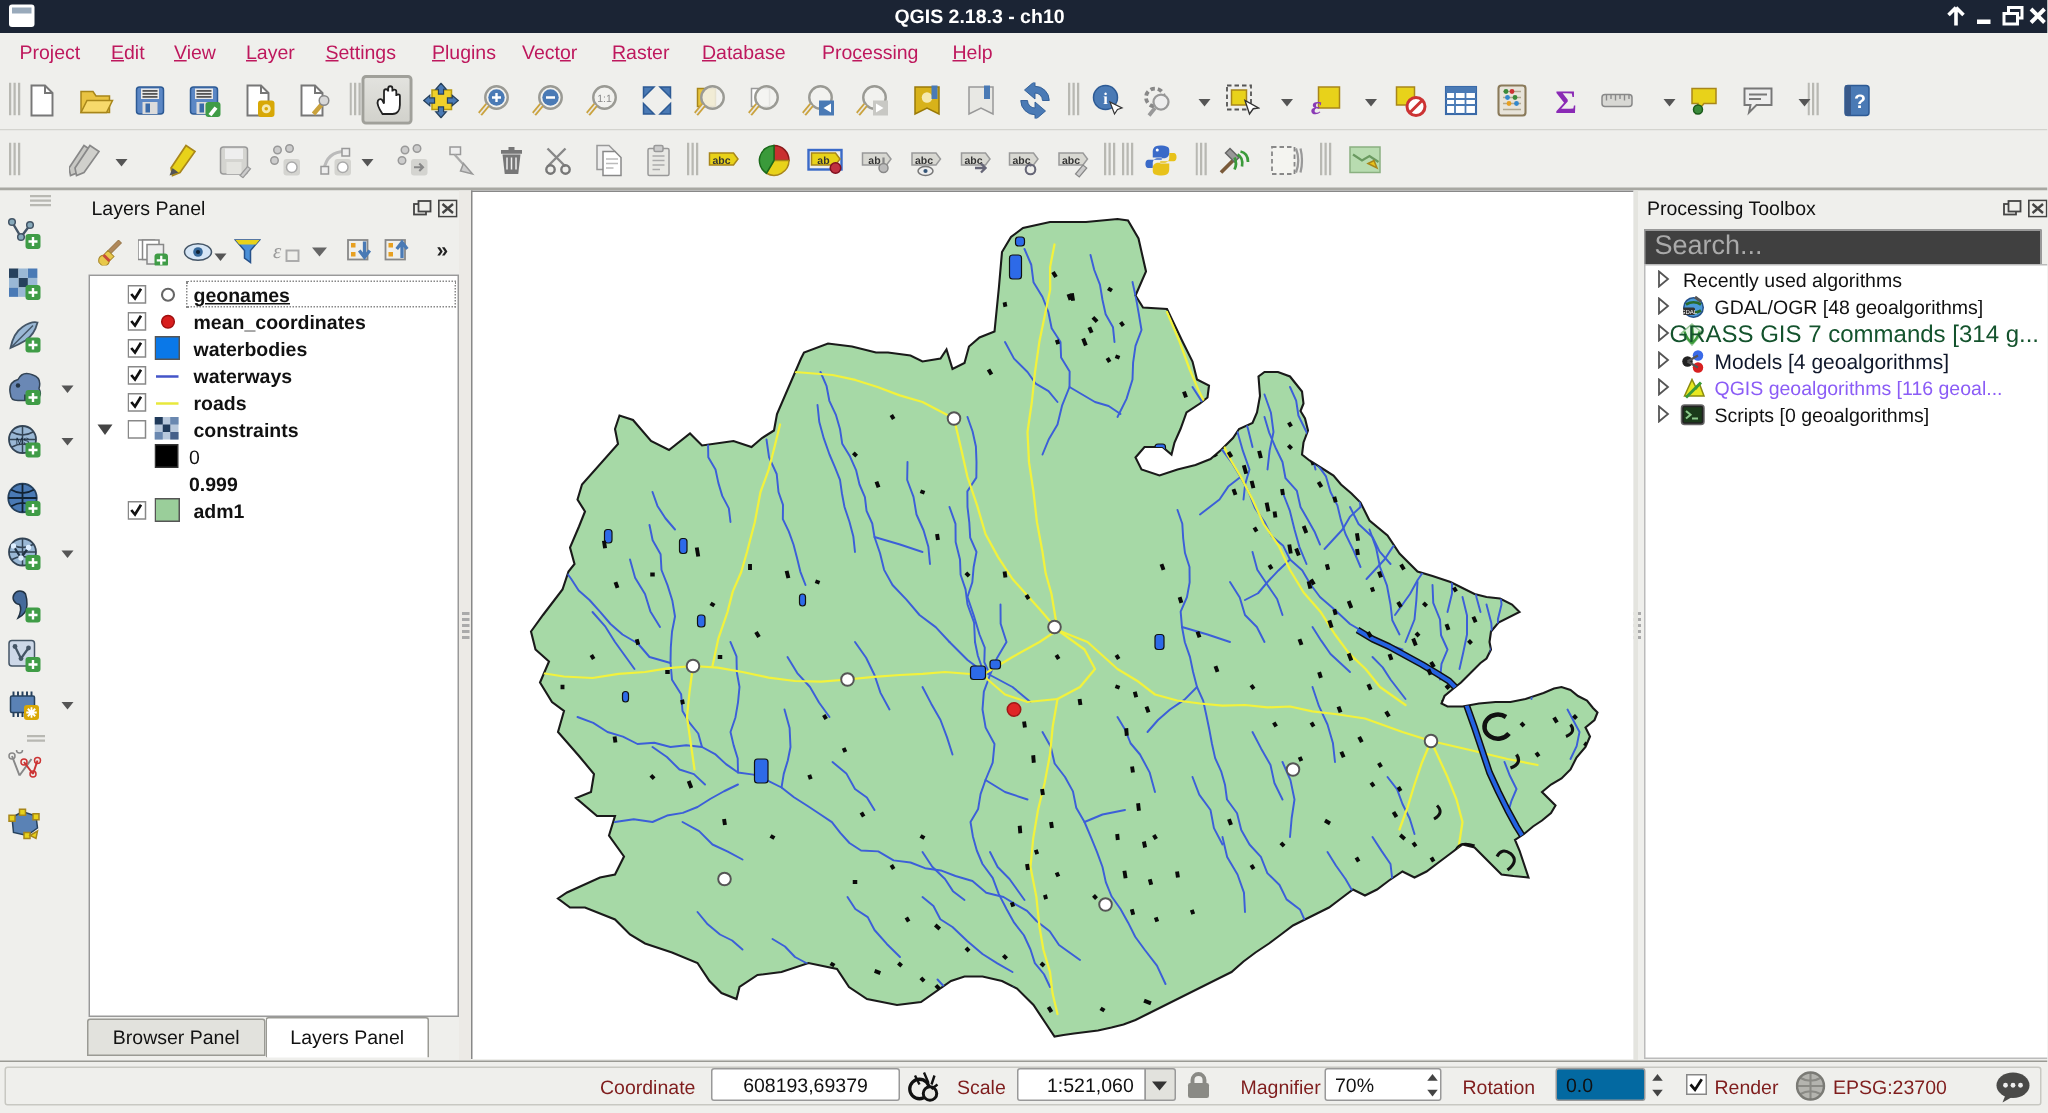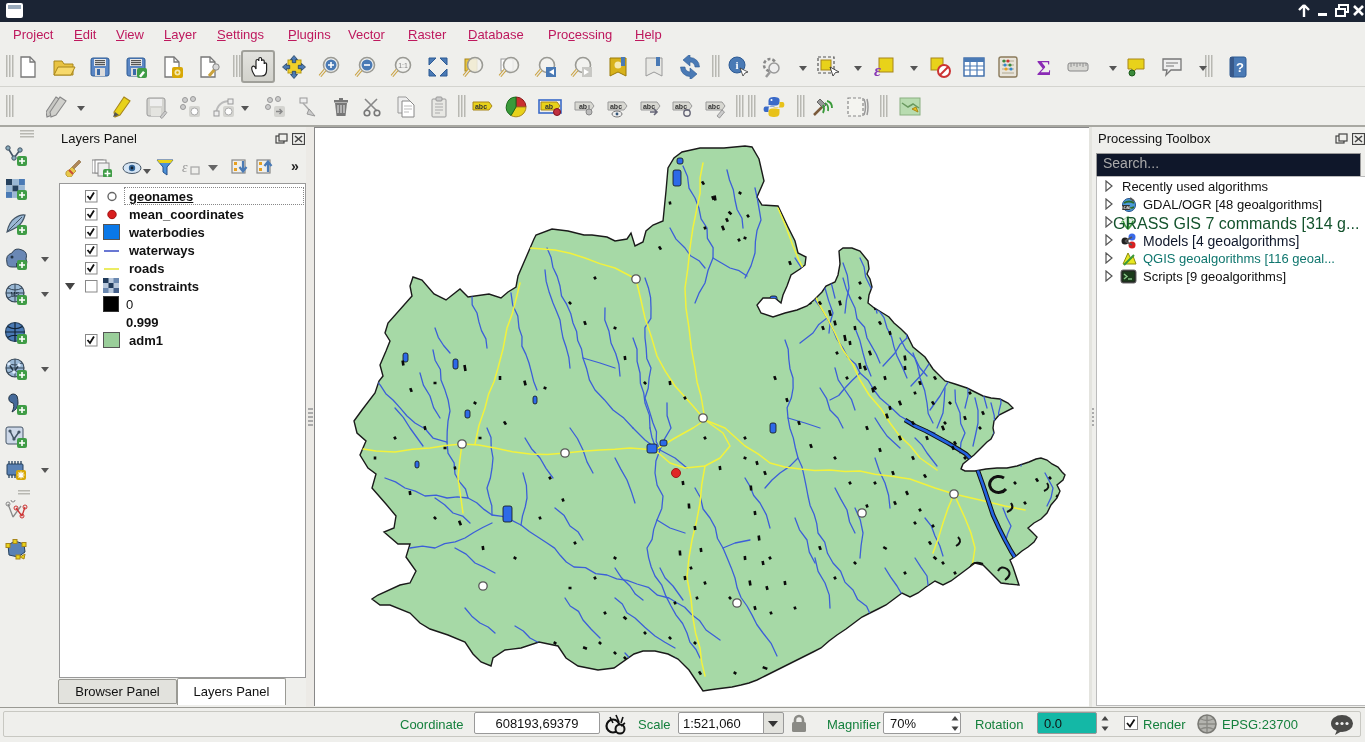--- a/index.html
+++ b/index.html
@@ -1,24 +1,25 @@
 <!DOCTYPE html>
 <html><head><meta charset="utf-8"><style>
 * { margin:0; padding:0; box-sizing:border-box; }
 body { width:1365px; height:742px; font-family:"Liberation Sans",sans-serif; background:#efefec; overflow:hidden; position:relative; }
 .lyr { position:absolute; font-size:13px; font-weight:bold; color:#111; }
-.st { position:absolute; font-size:13px; color:#15803d; }
+.st { position:absolute; font-size:13px; color:#7f1d1d; }
 u { text-decoration:underline; }
 </style></head>
 <body>
 
 <div style="position:absolute;left:0;top:0;width:1365px;height:22px;background:#1b2434">
  <div style="position:absolute;left:6px;top:3px;width:17px;height:15px;background:#fff;border-radius:2px">
       <div style="position:absolute;left:2px;top:2px;right:2px;height:4px;background:#9ab"></div>
     </div>
+ <div style="position:absolute;left:0;width:1306px;top:3px;text-align:center;font-size:13px;font-weight:bold;color:#fff">QGIS 2.18.3 - ch10</div>
  <svg style="position:absolute;left:1295px;top:3px" width="18" height="16" viewBox="0 0 18 16">
       <path d="M9,2 v12 M9,2 l-5,5 M9,2 l5,5" stroke="#fff" stroke-width="2.4" fill="none"></path>
     </svg>
  <svg style="position:absolute;left:1316px;top:3px" width="16" height="16" viewBox="0 0 16 16">
       <rect x="2" y="10" width="9" height="3" fill="#fff"></rect>
     </svg>
  <svg style="position:absolute;left:1334px;top:3px" width="16" height="16" viewBox="0 0 16 16">
       <rect x="5" y="2" width="9" height="7" fill="none" stroke="#fff" stroke-width="2"></rect>
       <rect x="2" y="6" width="9" height="7" fill="#1b2434" stroke="#fff" stroke-width="2"></rect>
     </svg>
@@ -998,21 +999,21 @@
 <div style="position:absolute;left:1089px;top:127px;width:3px;height:580px;background:#e4e4df"></div>
 <div style="position:absolute;left:1098px;top:131px;font-size:13px;color:#111">Processing Toolbox</div>
 <svg style="position:absolute;left:1335px;top:133px" width="13" height="12" viewBox="0 0 13 12">
     <rect x="1" y="3" width="8" height="7" fill="none" stroke="#444" stroke-width="1.2"></rect>
     <rect x="4" y="1" width="8" height="7" fill="#efefec" stroke="#444" stroke-width="1.2"></rect>
   </svg>
 <svg style="position:absolute;left:1352px;top:133px" width="13" height="12" viewBox="0 0 13 12">
     <rect x="0.5" y="0.5" width="12" height="11" fill="none" stroke="#444" stroke-width="1.2"></rect>
     <path d="M3,3 l7,6 M10,3 l-7,6" stroke="#444" stroke-width="1.6"></path>
   </svg>
-<div style="position:absolute;left:1096px;top:153px;width:265px;height:27px;background:#0f172a;border:1px solid #999;font-size:14px;color:#aaa;line-height:19px;padding-left:6px">Search...</div>
+<div style="position:absolute;left:1096px;top:153px;width:265px;height:27px;background:#404040;border:1px solid #999;font-size:18px;color:#aaa;line-height:19px;padding-left:6px">Search...</div>
 <div style="position:absolute;left:1096px;top:176px;width:269px;height:530px;background:#fff;border:1px solid #bbb;border-right:0"></div>
 <svg style="position:absolute;left:1104px;top:180px" width="10" height="12" viewBox="0 0 10 12">
     <path d="M2,1 l6,5 -6,5 z" fill="none" stroke="#555" stroke-width="1.2"></path>
   </svg>
 <div style="position:absolute;left:1122px;top:179px;font-size:13px;color:#111">Recently used algorithms</div>
 <svg style="position:absolute;left:1104px;top:198px" width="10" height="12" viewBox="0 0 10 12">
     <path d="M2,1 l6,5 -6,5 z" fill="none" stroke="#555" stroke-width="1.2"></path>
   </svg>
 <svg style="position:absolute;left:1120px;top:196px" width="18" height="17" viewBox="0 0 18 17">
     <circle cx="9" cy="9" r="6.5" fill="#4a9ad8" stroke="#26518a"></circle>
@@ -1040,59 +1041,59 @@
     <path d="M5,9 l7,-4 M5,9 l7,4" stroke="#555" stroke-width="1.5"></path>
   </svg>
 <div style="position:absolute;left:1143px;top:233px;font-size:14px;color:#0f172a">Models [4 geoalgorithms]</div>
 <svg style="position:absolute;left:1104px;top:252px" width="10" height="12" viewBox="0 0 10 12">
     <path d="M2,1 l6,5 -6,5 z" fill="none" stroke="#555" stroke-width="1.2"></path>
   </svg>
 <svg style="position:absolute;left:1120px;top:250px" width="18" height="17" viewBox="0 0 18 17">
     <path d="M3,14 l5,-11 3,6 2,-3 3,8 z" fill="#e8e820" stroke="#8a8a10"></path>
     <path d="M4,15 l10,-10" stroke="#3a9a3a" stroke-width="2"></path>
   </svg>
-<div style="position:absolute;left:1143px;top:251px;font-size:13px;color:#0f766e">QGIS geoalgorithms [116 geoal...</div>
+<div style="position:absolute;left:1143px;top:251px;font-size:13px;color:#8b5cf6">QGIS geoalgorithms [116 geoal...</div>
 <svg style="position:absolute;left:1104px;top:270px" width="10" height="12" viewBox="0 0 10 12">
     <path d="M2,1 l6,5 -6,5 z" fill="none" stroke="#555" stroke-width="1.2"></path>
   </svg>
 <svg style="position:absolute;left:1120px;top:268px" width="18" height="17" viewBox="0 0 18 17">
     <rect x="1" y="2" width="15" height="13" rx="2" fill="#222" stroke="#666"></rect>
     <rect x="2.5" y="3.5" width="12" height="10" fill="#1a3a1a"></rect>
     <path d="M4,6 l3,2.5 -3,2.5" stroke="#8ac88a" stroke-width="1.4" fill="none"></path>
     <path d="M8,11 h4" stroke="#8ac88a" stroke-width="1.4"></path>
   </svg>
-<div style="position:absolute;left:1143px;top:269px;font-size:13px;color:#111">Scripts [9 geoalgorithms]</div>
+<div style="position:absolute;left:1143px;top:269px;font-size:13px;color:#111">Scripts [0 geoalgorithms]</div>
 
 <div style="position:absolute;left:0;top:707px;width:1365px;height:35px;background:#efefec;border-top:1px solid #9a9a94"></div>
 <div style="position:absolute;left:3px;top:711px;width:1358px;height:26px;border:1px solid #c8c8c2;border-radius:2px"></div>
 <div class="st" style="left:400px;top:717px">Coordinate</div>
 <div style="position:absolute;left:474px;top:712px;width:126px;height:22px;background:#fff;border:1px solid #999;border-radius:2px;font-size:13px;color:#111;text-align:center;line-height:21px">608193,69379</div>
 <svg style="position:absolute;left:602px;top:711px" width="26" height="26" viewBox="0 0 26 26">
     <circle cx="11" cy="15" r="6.5" fill="none" stroke="#111" stroke-width="2.2"></circle>
     <circle cx="18" cy="18" r="4.5" fill="#e8e8e4" stroke="#111" stroke-width="2"></circle>
     <path d="M14,4 l3,7 M21,6 l-2,6 M8,6 l3,6 M23,12 l-4,3" stroke="#111" stroke-width="1.6"></path>
   </svg>
 <div class="st" style="left:638px;top:717px">Scale</div>
-<div style="position:absolute;left:678px;top:712px;width:86px;height:22px;background:#fff;border:1px solid #999;border-radius:2px 0 0 2px;font-size:13px;color:#111;line-height:21px;padding-left:4px">1:521,060</div>
+<div style="position:absolute;left:678px;top:712px;width:86px;height:22px;background:#fff;border:1px solid #999;border-radius:2px 0 0 2px;font-size:13px;color:#111;line-height:21px;padding-left:19px">1:521,060</div>
 <div style="position:absolute;left:763px;top:712px;width:21px;height:22px;background:#e2e2dd;border:1px solid #999;border-radius:0 2px 2px 0"></div>
 <svg style="position:absolute;left:767px;top:720px" width="13" height="8" viewBox="0 0 13 8">
     <polygon points="1,1 11,1 6,7" fill="#333"></polygon>
   </svg>
 <svg style="position:absolute;left:790px;top:713px" width="18" height="22" viewBox="0 0 18 22">
     <rect x="2" y="9" width="14" height="10" rx="1.5" fill="#8a8a85"></rect>
     <path d="M5,9 v-2 a4,4 0 0,1 8,0 v2" fill="none" stroke="#8a8a85" stroke-width="2.6"></path>
   </svg>
 <div class="st" style="left:827px;top:717px">Magnifier</div>
 <div style="position:absolute;left:883px;top:712px;width:78px;height:22px;background:#fff;border:1px solid #999;border-radius:2px;font-size:13px;color:#111;line-height:21px;padding-left:6px">70%</div>
 <svg style="position:absolute;left:950px;top:715px" width="10" height="18" viewBox="0 0 10 18">
     <path d="M5,1 l3.5,4.5 h-7 z" fill="#444"></path>
     <path d="M5,16 l3.5,-4.5 h-7 z" fill="#444"></path>
   </svg>
 <div class="st" style="left:975px;top:717px">Rotation</div>
-<div style="position:absolute;left:1037px;top:712px;width:60px;height:22px;background:#14b8a6;border:1px solid #999;border-radius:2px;font-size:13px;color:#111;line-height:21px;padding-left:6px">0.0</div>
+<div style="position:absolute;left:1037px;top:712px;width:60px;height:22px;background:#0369a1;border:1px solid #999;border-radius:2px;font-size:13px;color:#111;line-height:21px;padding-left:6px">0.0</div>
 <svg style="position:absolute;left:1100px;top:715px" width="10" height="18" viewBox="0 0 10 18">
     <path d="M5,1 l3.5,4.5 h-7 z" fill="#444"></path>
     <path d="M5,16 l3.5,-4.5 h-7 z" fill="#444"></path>
   </svg>
 <svg style="position:absolute;left:1124px;top:716px" width="15" height="15" viewBox="0 0 15 15">
     <rect x="0.5" y="0.5" width="13" height="13" fill="#fff" stroke="#888"></rect>
     <path d="M3,7 l3,3.5 4.5,-7" stroke="#111" stroke-width="1.8" fill="none"></path>
   </svg>
 <div class="st" style="left:1143px;top:717px">Render</div>
 <svg style="position:absolute;left:1197px;top:714px" width="21" height="21" viewBox="0 0 21 21">

